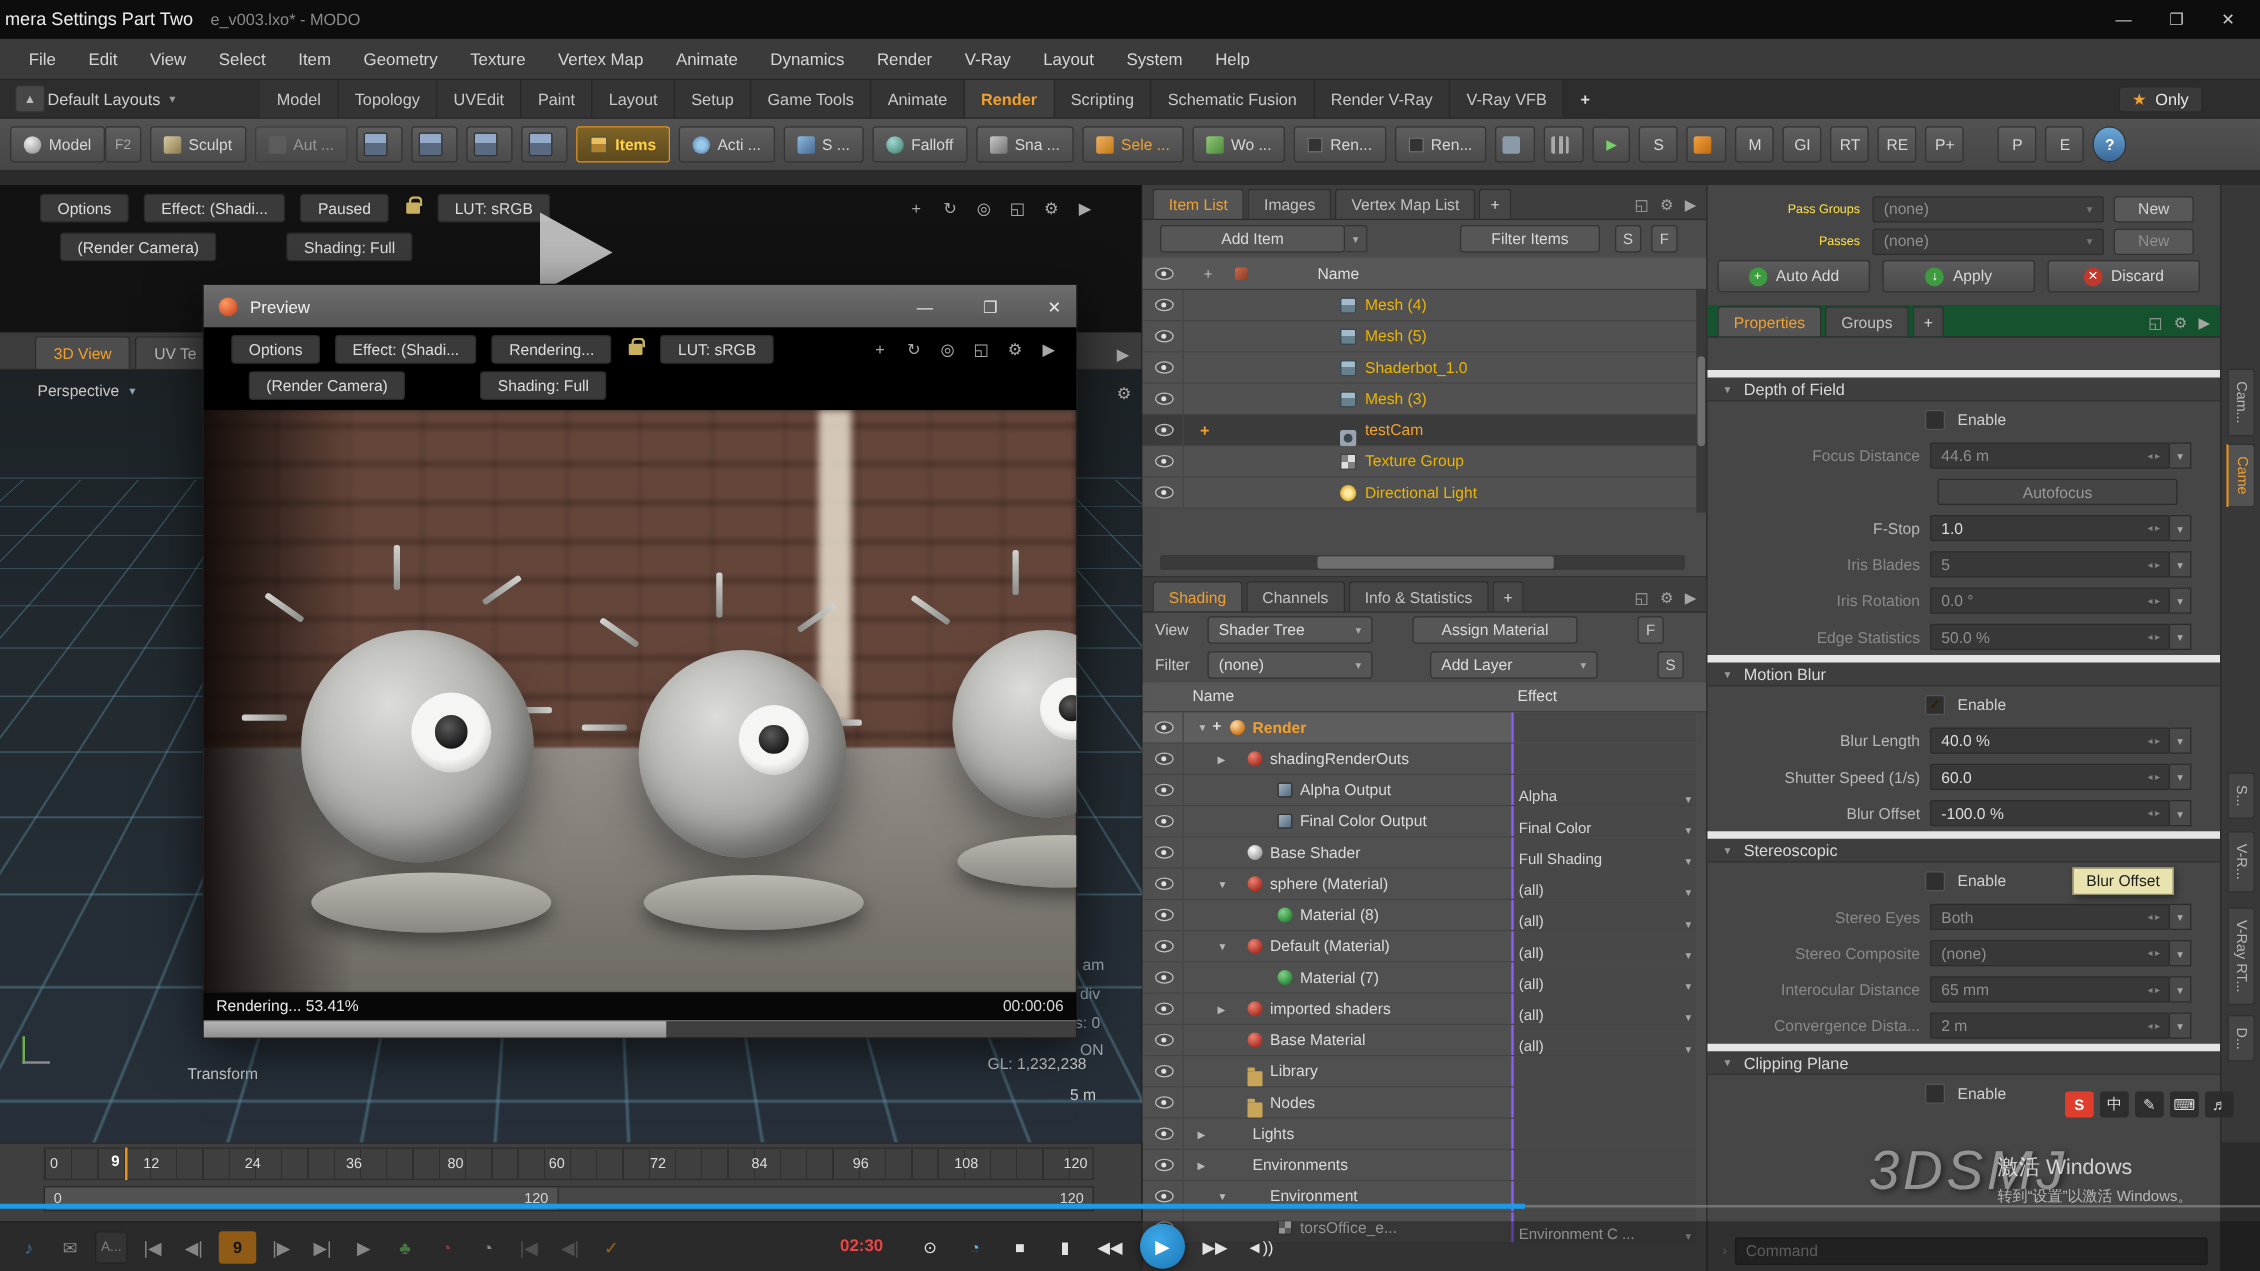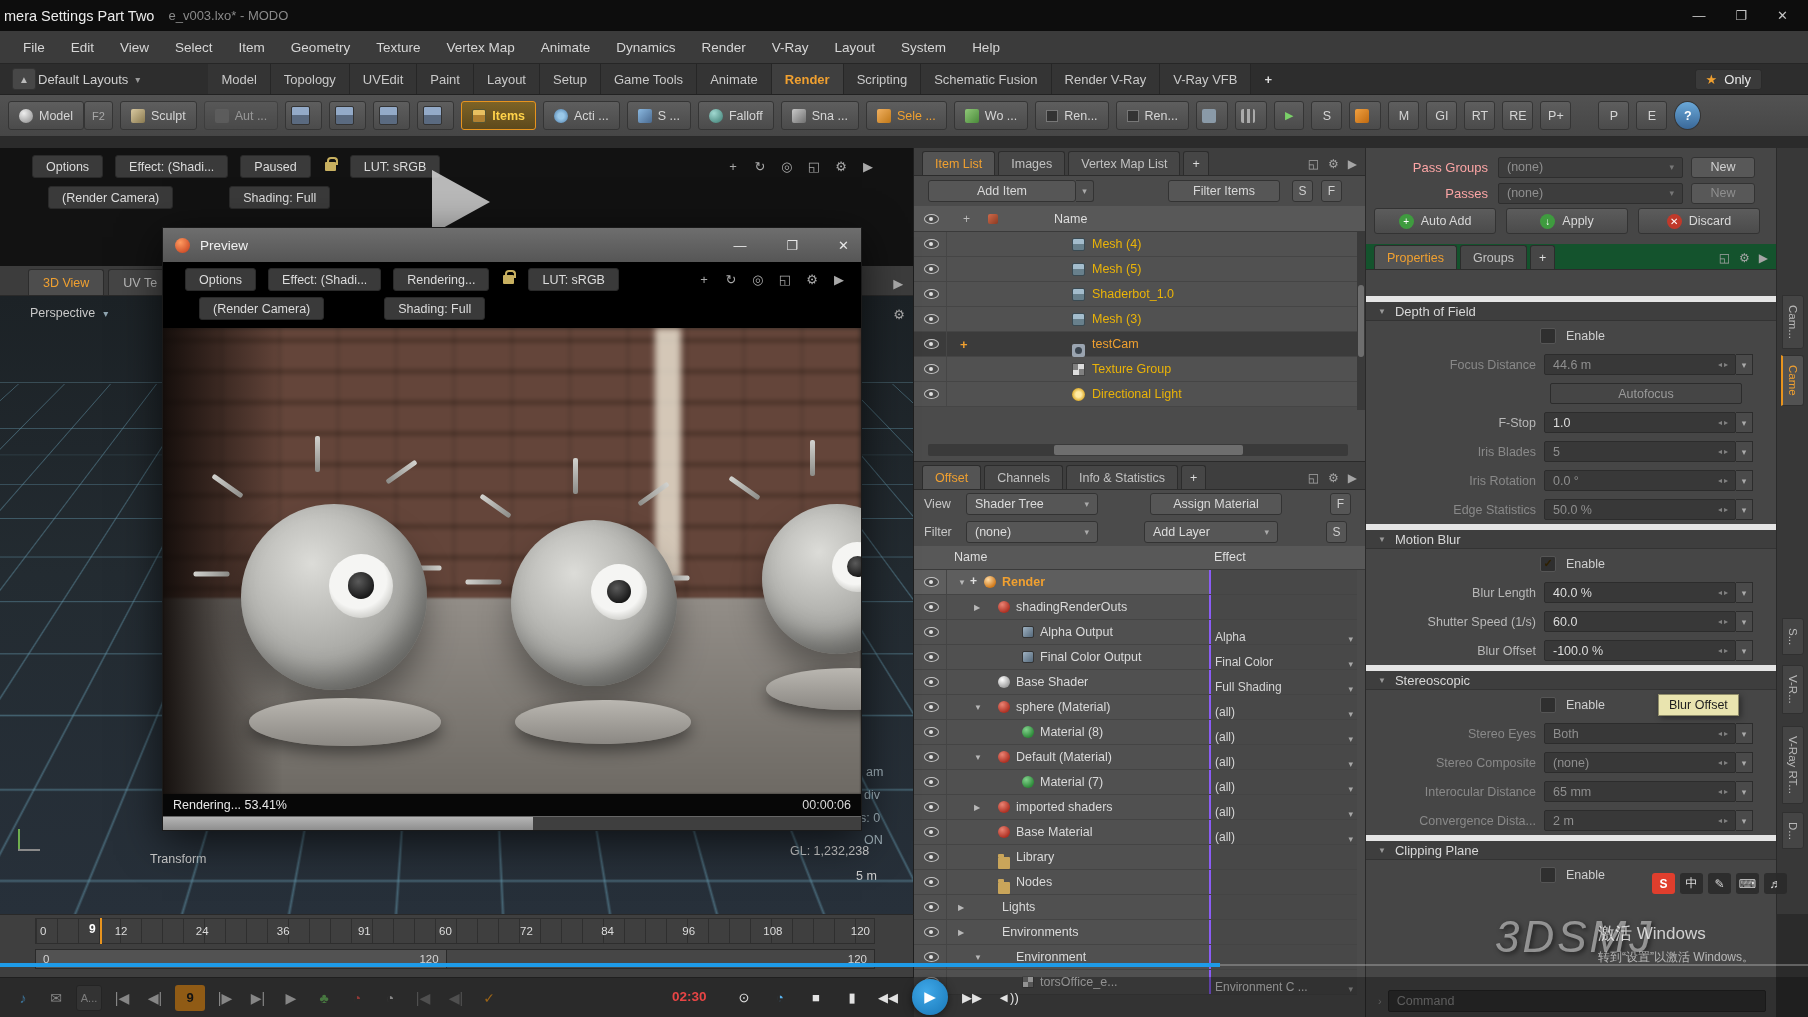--- a/index.html
+++ b/index.html
@@ -179,21 +179,21 @@
 .srow.ind1 .arr{left:60px}.srow.ind1 .sico{left:84px}.srow.ind1 .srow-name{left:102px}.srow.ind2 .sico{left:108px}.srow.ind2 .srow-name{left:126px}
 .srow-name{position:absolute;color:#dadada;font-size:12.5px;white-space:nowrap}
 .srow.rsel .srow-name{color:#f0a030;font-weight:bold}
 .effcell{position:absolute;left:295px;width:148px;height:100%;background:#484848;border-left:2px solid #8b5cf6;display:flex;align-items:flex-end;padding:0 4px;color:#d5d5d5;font-size:12px}
 .effdd{margin-left:auto;color:#a8a8a8;font-size:9px}
 .effdd::before{content:"▾"}
 .effcell.noeff .effdd{visibility:hidden}
 
 #rightpanel{position:absolute;left:1365px;top:148px;width:411px;height:869px;background:#464646;border-left:1px solid #2a2a2a}
 .pg-row{position:absolute;left:0;width:100%;height:26px;display:flex;align-items:center}
-.pg-label{width:122px;text-align:right;color:#fca5a5;font-size:13px}
+.pg-label{width:122px;text-align:right;color:#fde047;font-size:10px}
 .pg-combo{margin-left:10px;width:185px;height:21px;background:#3d3d3d;border:1px solid #2e2e2e;border-radius:2px;display:flex;align-items:center;padding:0 8px;color:#8f8f8f;font-size:12.5px}
 .pg-combo::after{content:"▾";margin-left:auto;color:#777;font-size:9px}
 .pg-new{margin-left:8px;width:64px;height:21px;background:#585858;border:1px solid #333;border-radius:3px;display:flex;align-items:center;justify-content:center;color:#d0d0d0;font-size:12.5px}
 .pg-new.dim{color:#8f8f8f}
 .act-row{position:absolute;left:8px;top:60px;display:flex;gap:10px}
 .act-btn{width:122px;height:26px;background:linear-gradient(180deg,#5c5c5c,#4b4b4b);border:1px solid #333;border-radius:3px;display:flex;align-items:center;justify-content:center;gap:7px;color:#d8d8d8;font-size:12.5px}
 .b-ico{width:15px;height:15px;border-radius:50%;display:inline-flex;align-items:center;justify-content:center;font-size:10px;color:#fff;flex:none}
 .b-ico.green{background:#3f9b3f}
 .b-ico.red{background:#c0392b}
 .prop-tabs{position:absolute;left:0;top:96px;width:100%;height:26px;background:#14532d;border-bottom:1px solid #2c2c2c;display:flex;align-items:flex-end;padding-left:8px;gap:3px}
@@ -655,38 +655,38 @@
     <div class="hscroll">
         <span class="thumb"></span>
       </div>
   </div>
 
   <div id="shadingpanel">
     <div class="panel-tabs">
       <span style="display:contents">
         
       <span class="ptab active">
-            <span>Offset</span>
+            <span>Shading</span>
           </span><span class="ptab">
             <span>Channels</span>
           </span><span class="ptab">
             <span>Info &amp; Statistics</span>
           </span><span class="ptab plus">
             <span>+</span>
           </span></span>
       <span class="panel-tab-icons">
         <span>◱</span>
         <span>⚙</span>
         <span>▶</span>
       </span>
     </div>
     <div class="sp-row" style="top:28px">
       <span class="sp-label">View</span>
       <span class="sp-combo">Shader Tree</span>
-      <span class="combo-btn" style="width:132px;margin-left:44px">Assign Material</span>
+      <span class="combo-btn" style="width:132px;margin-left:24px">Assign Material</span>
       <span class="sm-btn" style="margin-left:40px">F</span>
     </div>
     <div class="sp-row" style="top:56px">
       <span class="sp-label">Filter</span>
       <span class="sp-combo">(none)</span>
       <span class="sp-combo" style="width:134px;margin-left:38px;background:#565656">Add Layer</span>
       <span class="sm-btn" style="margin-left:40px">S</span>
     </div>
     <div class="shead">
       <span class="shead-name">Name</span>
@@ -1151,21 +1151,21 @@
       <div class="edge-tab t6"><span>D...</span></div>
     </div>
 
   <div id="timeline">
     <div class="ruler">
 
     <span class="tick-label">0</span>
         <span class="tick-label">12</span>
         <span class="tick-label">24</span>
         <span class="tick-label">36</span>
-        <span class="tick-label">91</span>
+        <span class="tick-label">80</span>
         <span class="tick-label">60</span>
         <span class="tick-label">72</span>
         <span class="tick-label">84</span>
         <span class="tick-label">96</span>
         <span class="tick-label">108</span>
         <span class="tick-label">120</span>
       </div>
     <div class="playhead"></div>
     <span class="playhead-label">9</span>
     <div class="range-bar">

